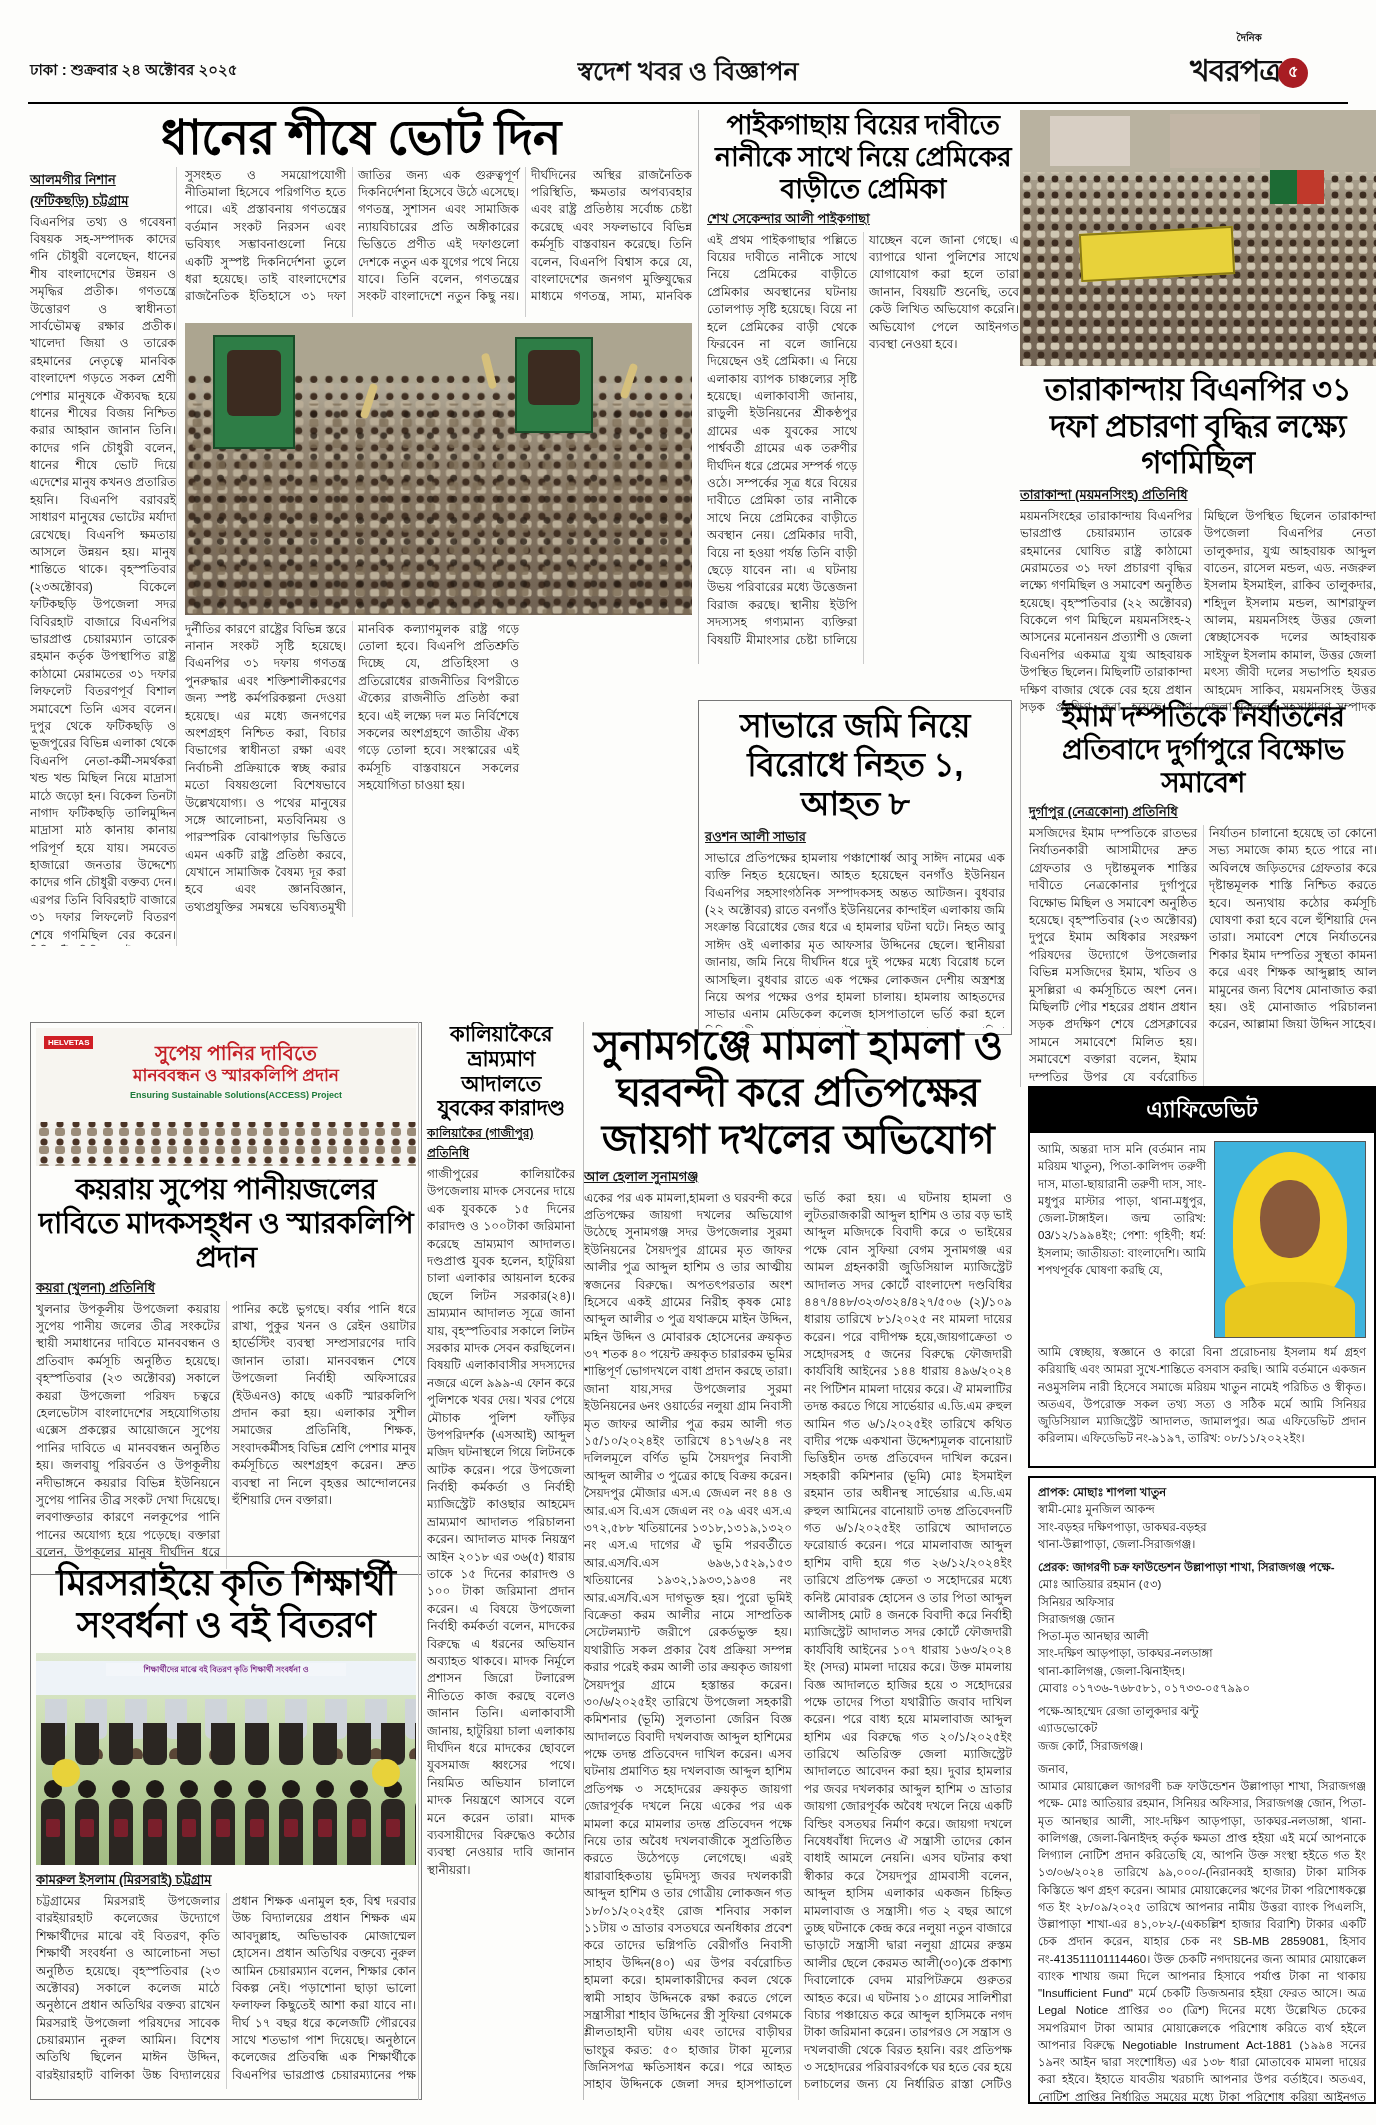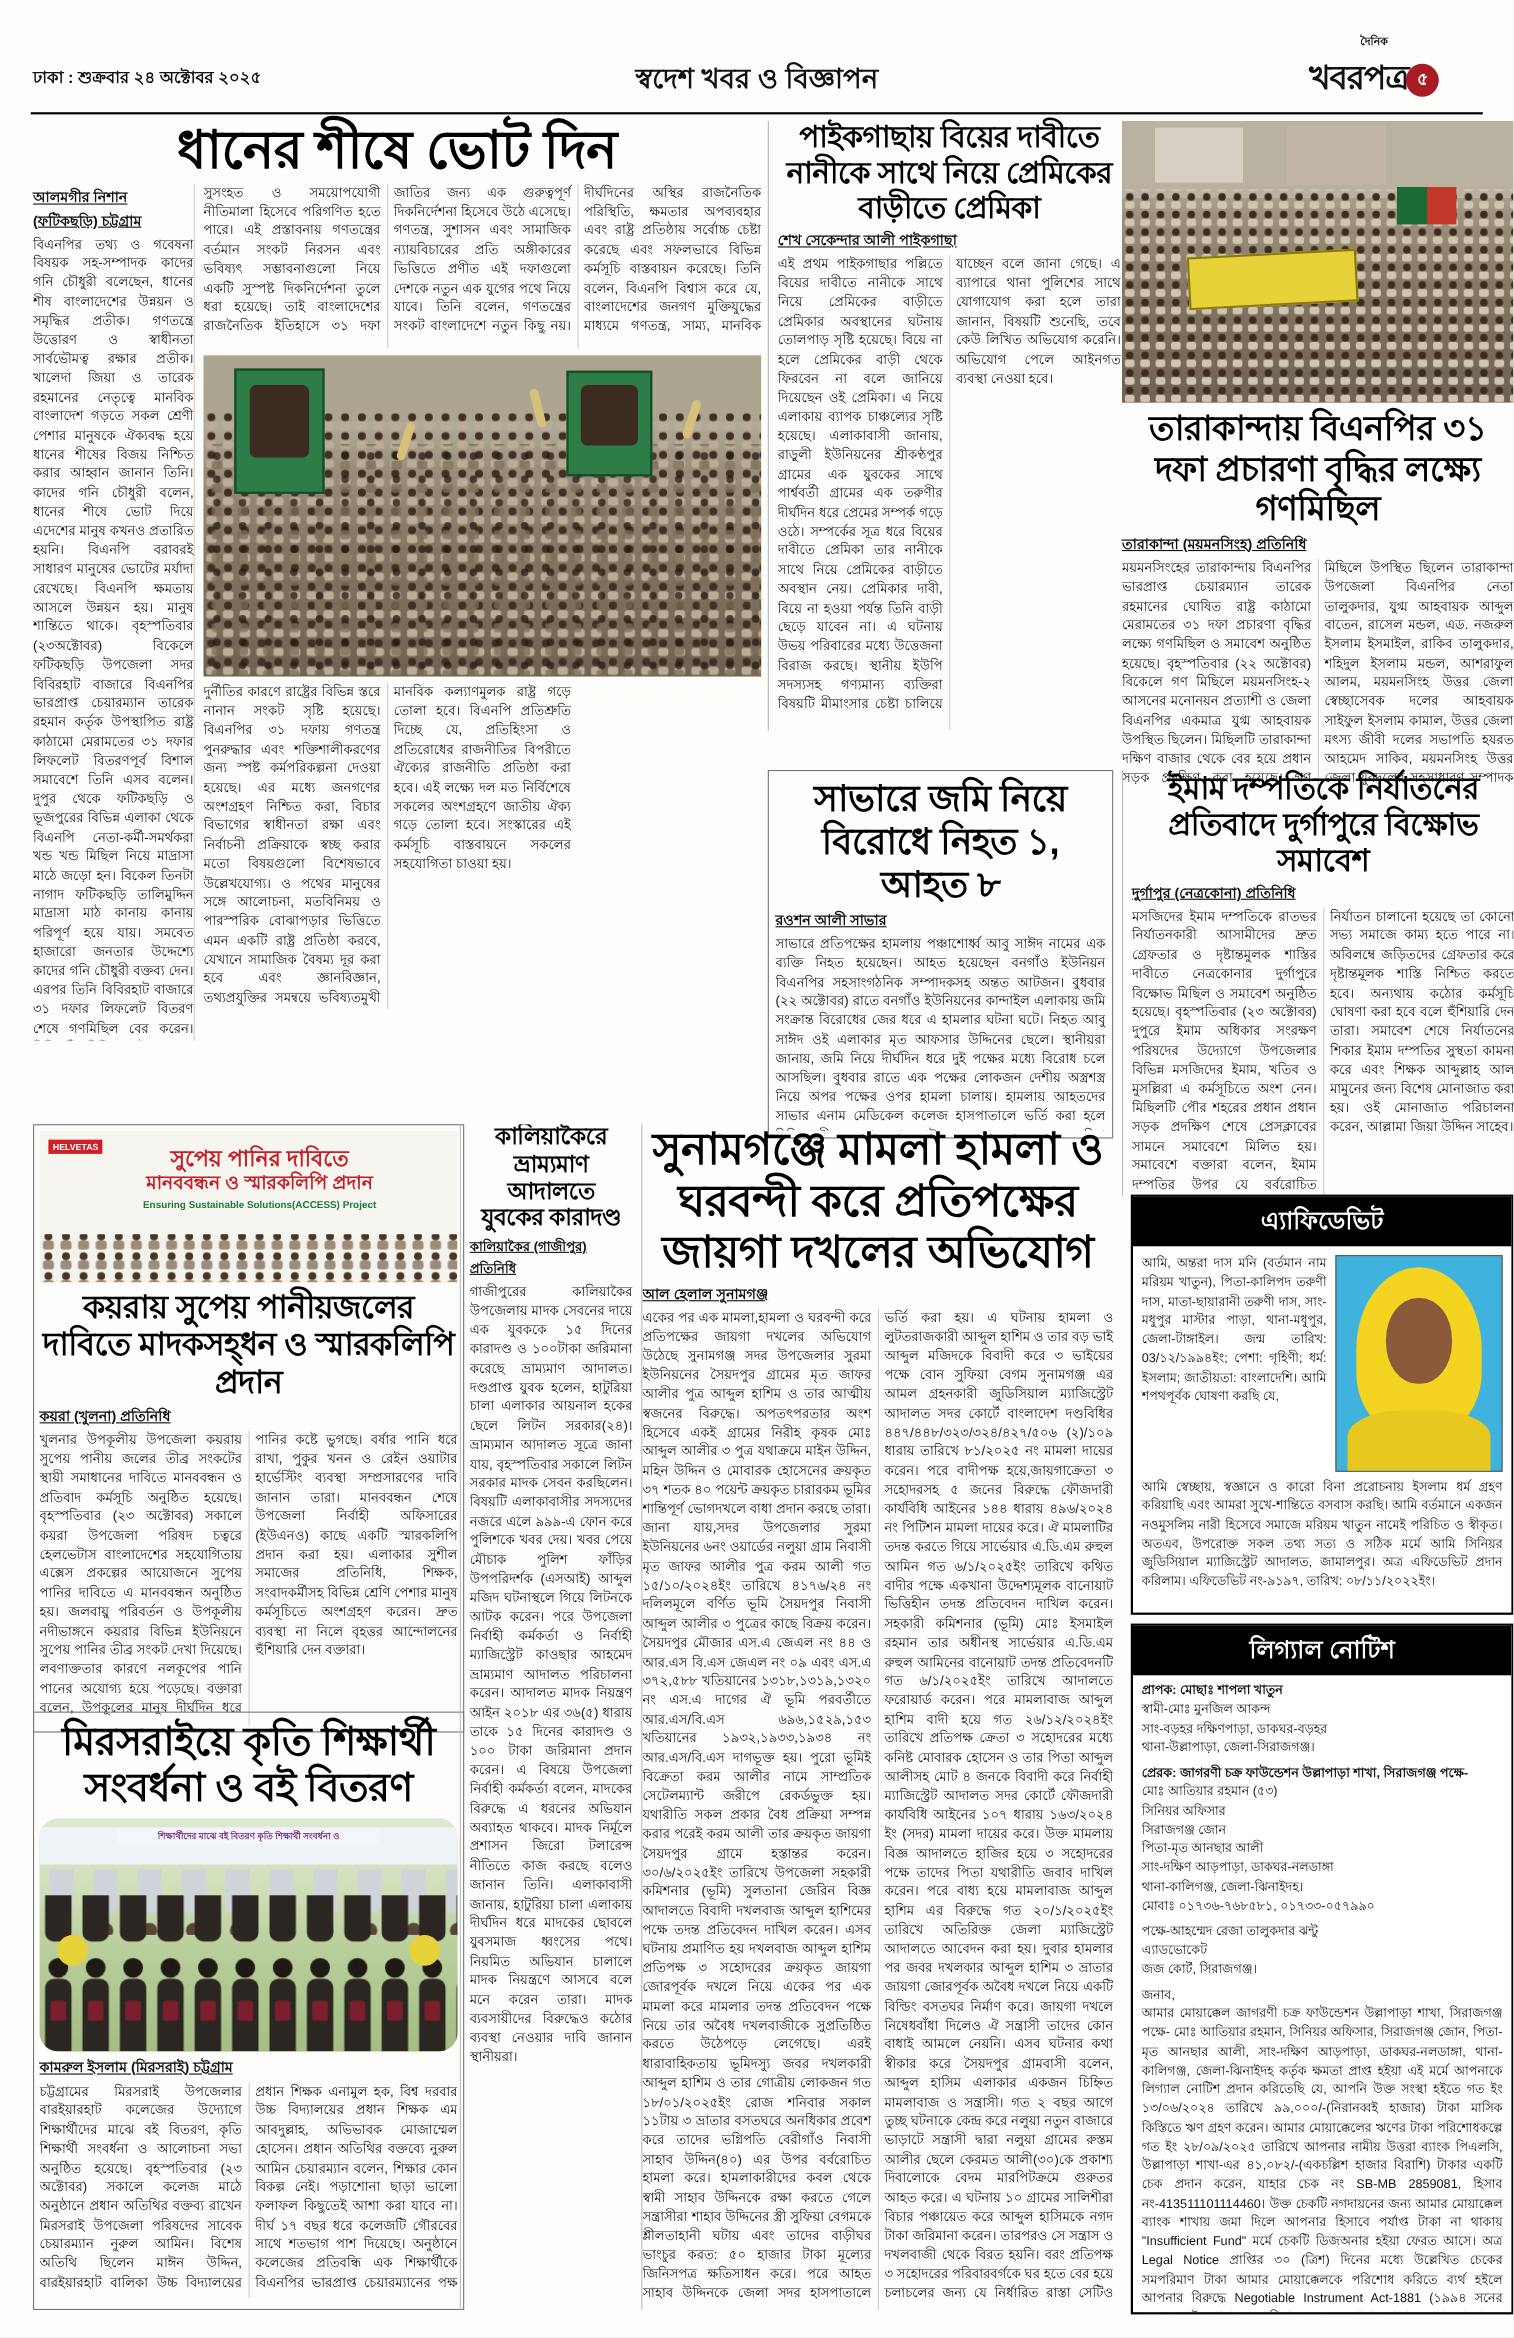--- a/index.html
+++ b/index.html
@@ -156,21 +156,20 @@
           <div class="scarf"></div>
           <div class="face"></div>
           <div class="torso"></div>
         </div>
       </div>
       <div style="margin-top:6px;">আমি স্বেচ্ছায়, স্বজ্ঞানে ও কারো বিনা প্ররোচনায় ইসলাম ধর্ম গ্রহণ করিয়াছি এবং আমরা সুখে-শান্তিতে বসবাস করছি। আমি বর্তমানে একজন নওমুসলিম নারী হিসেবে সমাজে মরিয়ম খাতুন নামেই পরিচিত ও স্বীকৃত। অতএব, উপরোক্ত সকল তথ্য সত্য ও সঠিক মর্মে আমি সিনিয়র জুডিসিয়াল ম্যাজিস্ট্রেট আদালত, জামালপুর। অত্র এফিডেভিট প্রদান করিলাম। এফিডেভিট নং-৯১৯৭, তারিখ: ০৮/১১/২০২২ইং।</div>
     </div>
   </div>
 
   <div class="abs nbox" style="left:1028px;top:1476px;width:344px;height:624px;overflow:hidden;">
-    <div class="nbox-hdr">লিগ্যাল নোটিশ</div>
     <div class="nbox-body" style="padding-top:6px;">
       <div class="addr-line addr-strong">প্রাপক: মোছাঃ শাপলা খাতুন</div>
       <div class="addr-line">স্বামী-মোঃ মুনজিল আকন্দ</div>
       <div class="addr-line">সাং-বড়হর দক্ষিণপাড়া, ডাকঘর-বড়হর</div>
       <div class="addr-line">থানা-উল্লাপাড়া, জেলা-সিরাজগঞ্জ।</div>
       <div class="addr-line addr-strong" style="margin-top:6px;">প্রেরক: জাগরণী চক্র ফাউন্ডেশন উল্লাপাড়া শাখা, সিরাজগঞ্জ পক্ষে-</div>
       <div class="addr-line">মোঃ আতিয়ার রহমান (৫৩)</div>
       <div class="addr-line">সিনিয়র অফিসার</div>
       <div class="addr-line">সিরাজগঞ্জ জোন</div>
       <div class="addr-line">পিতা-মৃত আনছার আলী</div>
@@ -203,21 +202,21 @@
       <div class="abs kbanner-red" style="left:40px;top:34px;width:320px;font-size:17px;">মানববন্ধন ও স্মারকলিপি প্রদান</div>
       <div class="abs kbanner-green" style="left:40px;top:62px;width:320px;font-size:9px;">Ensuring Sustainable Solutions(ACCESS) Project</div>
     </div>
     <div class="headline" style="font-size:29px;margin-top:6px;">কয়রায় সুপেয় পানীয়জলের দাবিতে মাদকসহ্ধন ও স্মারকলিপি প্রদান</div>
     <div class="byline">কয়রা (খুলনা) প্রতিনিধি</div>
     <div class="body-txt cols2" style="height:268px;">খুলনার উপকূলীয় উপজেলা কয়রায় সুপেয় পানীয় জলের তীব্র সংকটের স্থায়ী সমাধানের দাবিতে মানববন্ধন ও প্রতিবাদ কর্মসূচি অনুষ্ঠিত হয়েছে। বৃহস্পতিবার (২৩ অক্টোবর) সকালে কয়রা উপজেলা পরিষদ চত্বরে হেলভেটাস বাংলাদেশের সহযোগিতায় এক্সেস প্রকল্পের আয়োজনে সুপেয় পানির দাবিতে এ মানববন্ধন অনুষ্ঠিত হয়। জলবায়ু পরিবর্তন ও উপকূলীয় নদীভাঙ্গনে কয়রার বিভিন্ন ইউনিয়নে সুপেয় পানির তীব্র সংকট দেখা দিয়েছে। লবণাক্ততার কারণে নলকূপের পানি পানের অযোগ্য হয়ে পড়েছে। বক্তারা বলেন, উপকূলের মানুষ দীর্ঘদিন ধরে পানির কষ্টে ভুগছে। বর্ষার পানি ধরে রাখা, পুকুর খনন ও রেইন ওয়াটার হার্ভেস্টিং ব্যবস্থা সম্প্রসারণের দাবি জানান তারা। মানববন্ধন শেষে উপজেলা নির্বাহী অফিসারের (ইউএনও) কাছে একটি স্মারকলিপি প্রদান করা হয়। এলাকার সুশীল সমাজের প্রতিনিধি, শিক্ষক, সংবাদকর্মীসহ বিভিন্ন শ্রেণি পেশার মানুষ কর্মসূচিতে অংশগ্রহণ করেন। দ্রুত ব্যবস্থা না নিলে বৃহত্তর আন্দোলনের হুঁশিয়ারি দেন বক্তারা।</div>
   </div>
 
   <div class="abs boxed" style="left:30px;top:1556px;width:380px;padding:5px;height:532px;overflow:hidden;">
     <div class="headline" style="font-size:36px;">মিরসরাইয়ে কৃতি শিক্ষার্থী সংবর্ধনা ও বই বিতরণ</div>
-    <div class="photo" style="width:100%;height:212px;margin-top:6px;background:linear-gradient(#dfe8d2 0%,#cfe0b8 30%,#b9cf9c 55%,#a3bd84 100%);border-radius:17px;">
+    <div class="photo" style="width:100%;height:212px;margin-top:6px;background:linear-gradient(#dfe8d2 0%,#cfe0b8 30%,#b9cf9c 55%,#a3bd84 100%);">
       <svg viewBox="0 0 380 212" preserveAspectRatio="none">
         <defs>
           <pattern id="pat-d" width="34" height="120" patternUnits="userSpaceOnUse">
             <circle cx="17" cy="16" r="9" fill="#1f1a16"></circle>
             <rect x="5" y="26" width="24" height="86" rx="8" fill="#2b2622"></rect>
             <rect x="10" y="46" width="14" height="18" rx="2" fill="#7a1f2b"></rect>
           </pattern>
           <pattern id="pat-d2" width="40" height="90" patternUnits="userSpaceOnUse">
             <circle cx="20" cy="12" r="7" fill="#5a4636"></circle>
             <rect x="9" y="20" width="22" height="66" rx="7" fill="#cfd4da"></rect>

